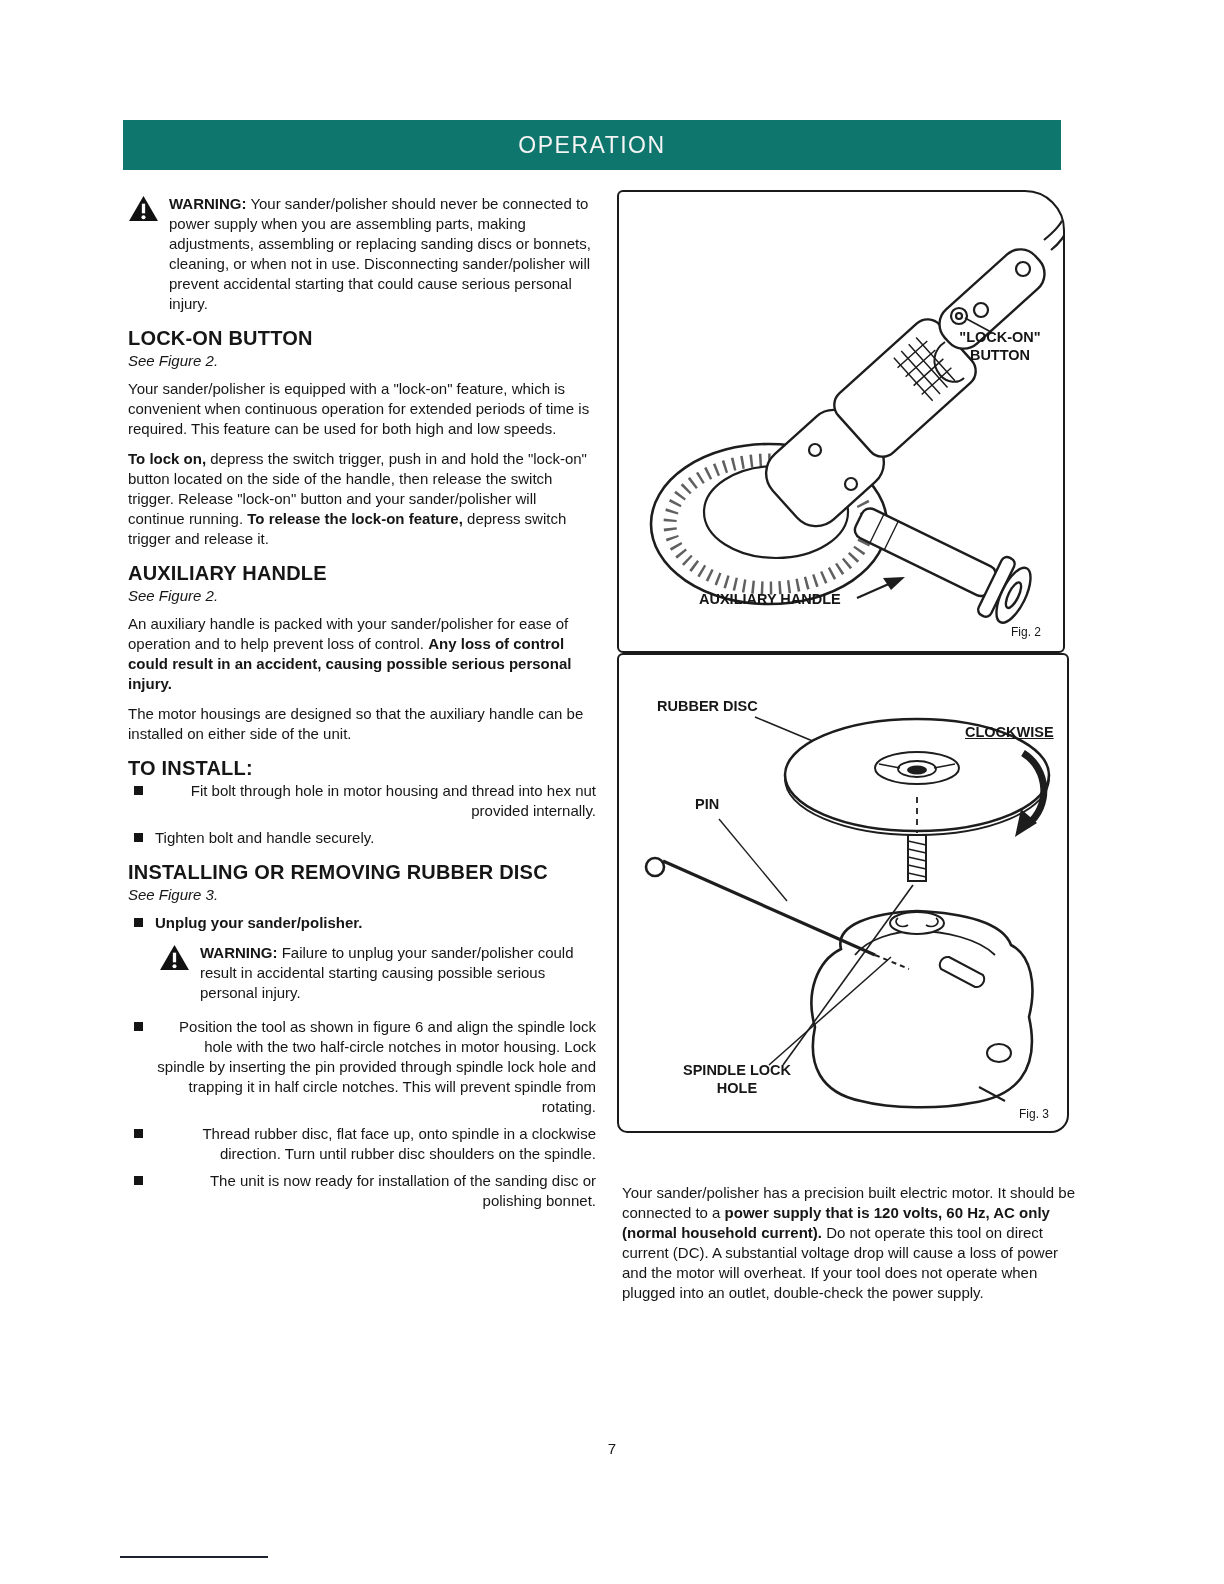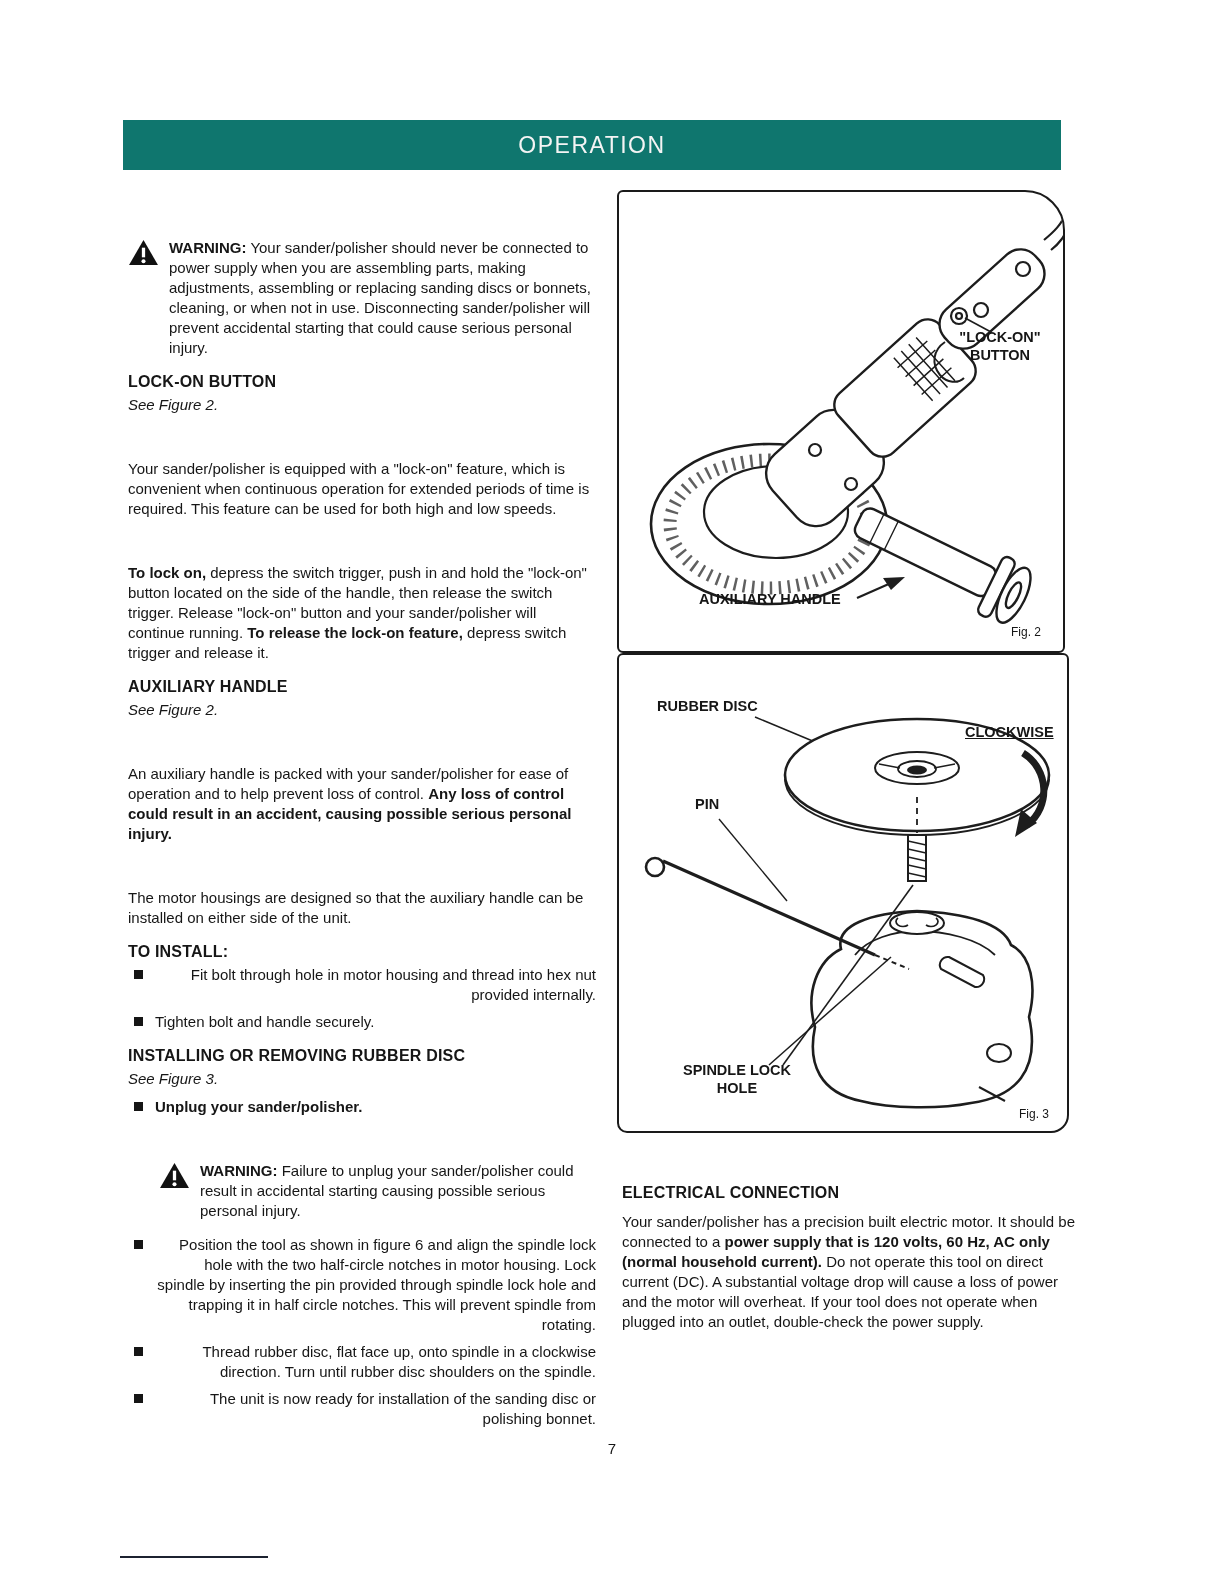--- a/index.html
+++ b/index.html
@@ -12,22 +12,22 @@
   .banner {
     position:absolute; left:123px; top:120px; width:938px; height:50px;
     background:#0f766e; display:flex; align-items:center; justify-content:center;
   }
   .banner .banner-title { color:#f4f4f4; font-size:23px; letter-spacing:1.5px; }
 
   .left-col {
     position:absolute; left:128px; top:194px; width:468px;
     font-size:15px; line-height:20px;
   }
-  .left-col p { margin-bottom:10px;margin-top:44px; }
-  h3.sec { font-size:16px; font-weight:bold; margin:14px 0 3px; letter-spacing:0.2px; }
+  .left-col p { margin-bottom:10px; }
+  h3.sec { font-size:20px; font-weight:bold; margin:14px 0 3px; letter-spacing:0.2px; }
   .see { font-style:italic; margin-bottom:8px; }
   b.run { font-weight:bold; }
 
   .warning-block { position:relative; margin:0 0 14px 41px; }
   .warning-block.indent { margin-left:72px; margin-right:10px; }
   .warn-icon { position:absolute; left:-41px; top:1px; width:31px; height:27px; }
 
   .bullets { margin:2px 0 10px;text-align:right; }
   .bullet { display:flex; margin:0 0 7px 6px; }
   .bullet .sq { flex:none; width:9px; height:9px; background:#151515; margin:5px 12px 0 0; }
@@ -208,20 +208,19 @@
       </g>
     </svg>
     <div class="fig-label" style="left:38px; top:42px; text-align:left;">RUBBER DISC</div>
     <div class="fig-label" style="left:346px; top:68px; text-align:right;text-decoration:underline;">CLOCKWISE</div>
     <div class="fig-label" style="left:76px; top:140px; text-align:left;">PIN</div>
     <div class="fig-label" style="left:52px; top:406px; width:132px;">SPINDLE LOCK HOLE</div>
     <div class="fig-caption" style="right:18px; bottom:10px;">Fig. 3</div>
   </div>
 
   <div class="elec">
-    <h3 class="sec">ELECTRICAL CONNECTION</h3>
     <p><span>Your sander/polisher has a precision built electric motor. It should be connected to a </span><b class="run">power supply that is 120 volts, 60 Hz, AC only (normal household current).</b><span> Do not operate this tool on direct current (DC). A substantial voltage drop will cause a loss of power and the motor will overheat. If your tool does not operate when plugged into an outlet, double-check the power supply.</span></p>
   </div>
 
   <div class="page-num">7</div>
   <div class="footer-mark"></div>
 
 </div>
 
 </body></html>

